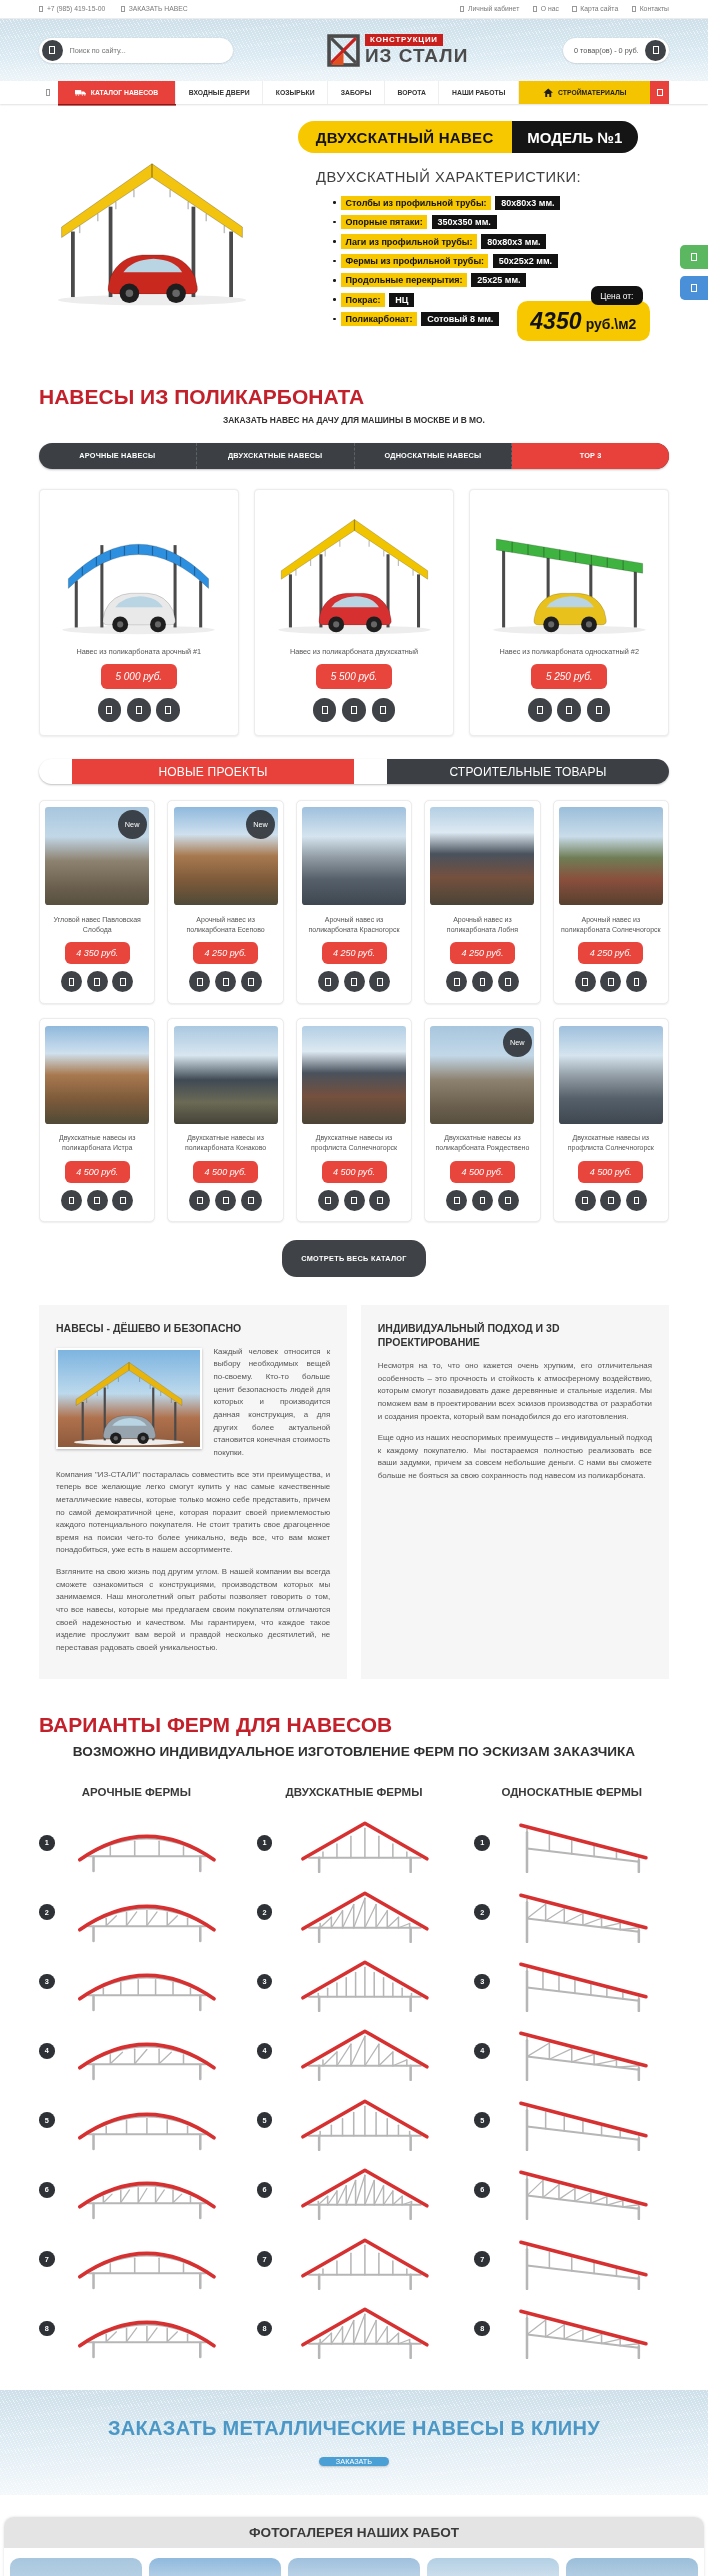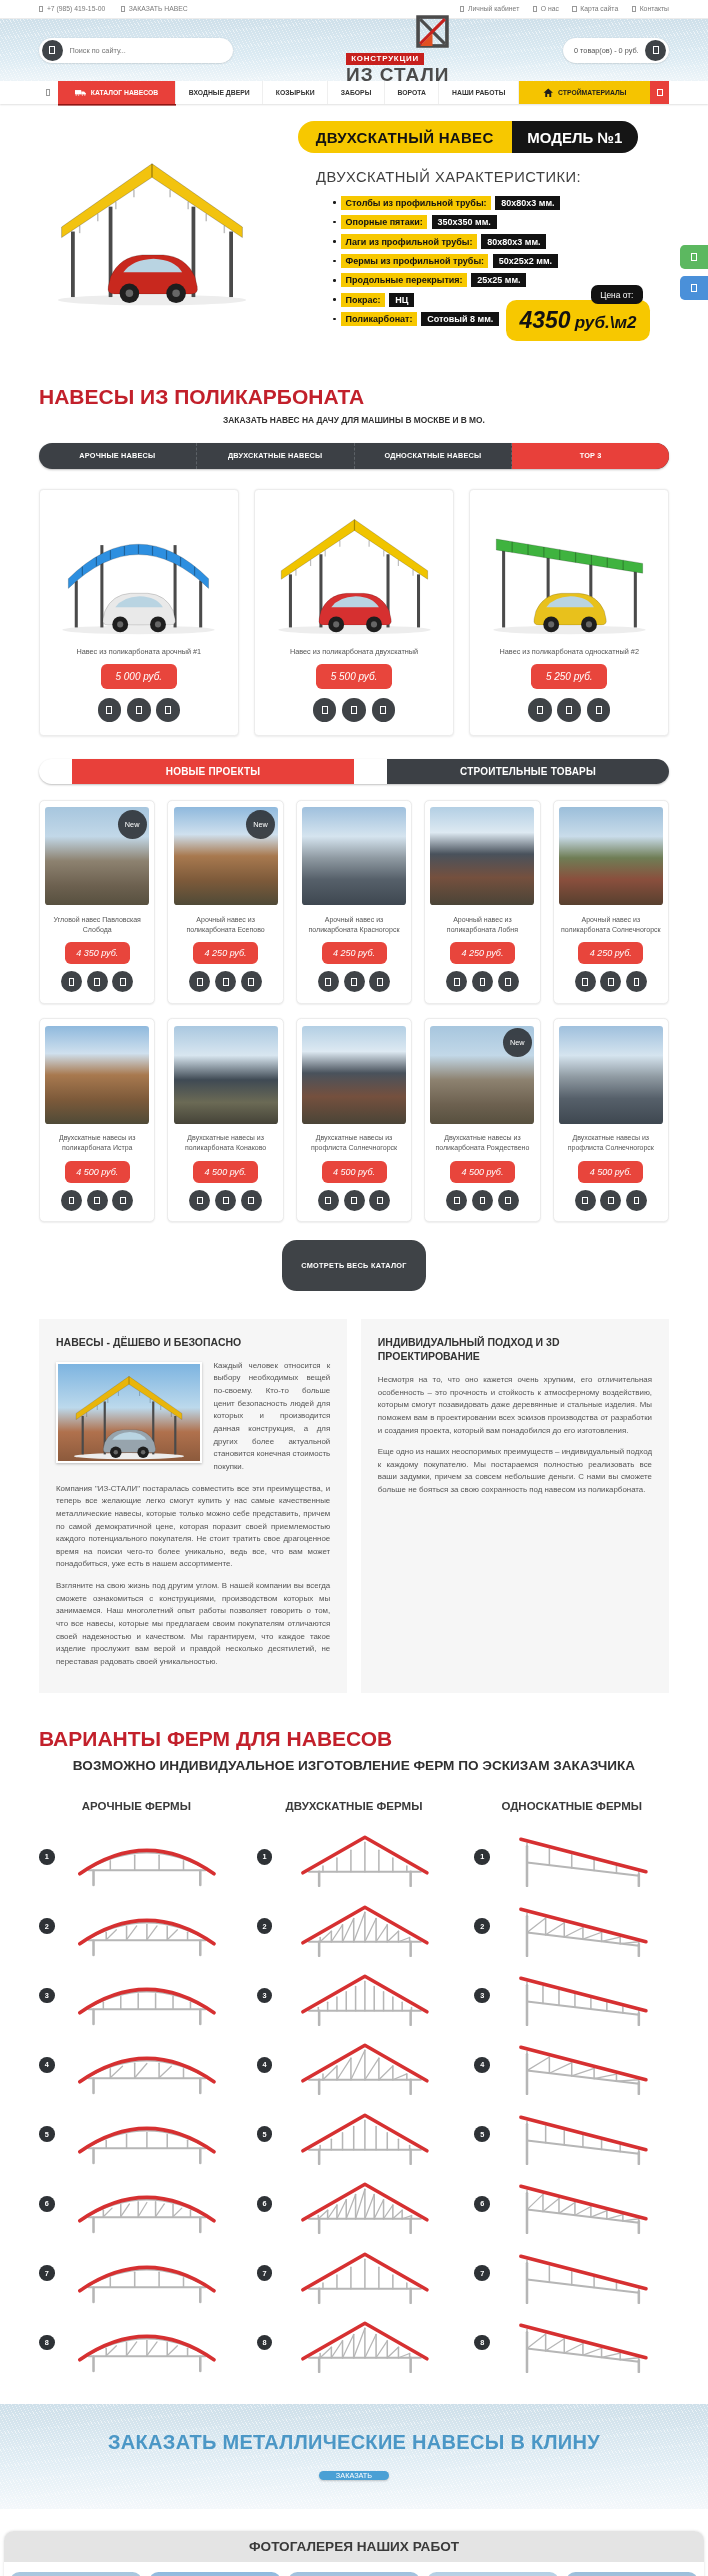--- a/index.html
+++ b/index.html
@@ -21,21 +21,21 @@
     background:
       repeating-linear-gradient(62deg, rgba(255,255,255,.55) 0 0.5px, rgba(255,255,255,0) 0.5px 3.1px),
       linear-gradient(180deg,#cfe0ea 0%, #dcebf3 60%, #eef5f9 100%); }
   .header-inner { display:flex; align-items:center; justify-content:space-between; height:100%; }
   .search-wrap { width:194px; height:25px; background:#fff; border-radius:14.7px;
       display:flex; align-items:center; padding:0 7.3px 0 2.6px; box-shadow:0 0.5px 1.6px rgba(0,0,0,.18); }
   .circle-btn { width:21px; height:21px; border-radius:50%; background:#3f4347; border:none;
       display:flex; align-items:center; justify-content:center; cursor:pointer; flex:none; }
   .search-input { border:none; outline:none; flex:1; font-size:7.3px; color:#777;
       background:transparent; padding:0 6.8px; }
-  .logo { display:flex; align-items:flex-end; gap:4.7px; cursor:pointer;flex-direction:column; }
+  .logo { display:flex; align-items:flex-start; gap:4.7px; cursor:pointer; }
   .logo-text { display:flex; flex-direction:column; align-items:flex-start; }
   .logo-top { background:#c7201d; color:#fff; font-weight:bold; font-size:7.9px;
       letter-spacing:0.8px; padding:1.6px 5.2px; }
   .logo-bottom { color:#4b4b4b; font-weight:bold; font-size:19px; letter-spacing:1px; line-height:1.05; }
   .cart-wrap { height:25px; background:#fff; border-radius:14.7px; display:flex; align-items:center;
       gap:6.8px; padding:0 2.6px 0 11.5px; box-shadow:0 0.5px 1.6px rgba(0,0,0,.18);
       font-size:7.3px; color:#555; cursor:pointer; }
 
   
   .navbar { background:#fff; box-shadow:0 1px 1.6px rgba(0,0,0,.12); position:relative; z-index:5; }
@@ -65,21 +65,21 @@
   .spec-row::before { content:""; width:2.6px; height:2.6px; background:#1a1a1a; border-radius:50%;
       margin-right:5.8px; flex:none; }
   .spec-label { background:#f7c800; color:#121212; padding:2.1px 4.2px; }
   .spec-value { background:#121212; color:#fff; padding:2.1px 5.8px; margin-left:4.7px; }
   .price-box { position:absolute; right:19px; bottom:-8.4px; text-align:right; }
   .price-label { display:inline-block; background:#121212; color:#fff; padding:4.7px 9.4px;
       border-radius:6.8px; font-size:8.4px; position:relative; z-index:2; margin-right:7.3px; }
   .price-pill-big { background:#f7c800; border-radius:10.5px; padding:8.4px 13.6px; margin-top:-4.2px;
       display:flex; align-items:baseline; gap:4.2px; }
   .price-big { font-size:23px; font-weight:bold; font-style:italic; color:#121212; line-height:1; }
-  .price-unit { font-size:17px; font-weight:bold; font-style:italic; color:#121212; }
+  .price-unit { font-size:14px; font-weight:bold; color:#121212; }
   .float-social { position:absolute; right:0; top:141px; display:flex; flex-direction:column; gap:7.3px; z-index:8; }
   .social { width:28px; height:24px; border:none; border-radius:4.7px 0 0 4.7px; cursor:pointer;
       display:flex; align-items:center; justify-content:center; }
   .social.green { background:#5cb860; }
   .social.blue { background:#4a90d9; }
 
   
   .section-title-red { color:#c2202b; font-size:21px; font-weight:bold; margin:29px 0 6.3px; }
   .section-sub { color:#303030; font-size:8.4px; font-weight:bold; text-align:center; margin:0 0 18px; }
   .cat-tabs { display:flex; background:#3c4045; border-radius:13.6px; overflow:hidden; height:26px;
@@ -96,39 +96,39 @@
   .product-title { font-size:7.3px; color:#555; margin:6.3px 0 8.4px; }
   .price-pill { display:inline-block; background:#e8453c; color:#fff; font-style:italic;
       font-size:10px; padding:6.8px 14.7px; border-radius:5.8px; cursor:pointer; }
   .card-actions { display:flex; justify-content:center; gap:5.8px; margin-top:9.4px; }
   .action-btn { width:23.6px; height:23.6px; border-radius:50%; background:#3f4347; border:none;
       display:flex; align-items:center; justify-content:center; cursor:pointer; }
 
   
   .proj-tabs { display:flex; border-radius:13.6px; overflow:hidden; height:25px; margin:23px 0 15.7px;
       box-shadow:0 1px 2.1px rgba(0,0,0,.25); }
-  .proj-tab { flex:1; display:flex; align-items:center; justify-content:center; font-weight:bold;
-      color:#fff; font-size:10px; cursor:pointer; letter-spacing:0.2px;margin-left:33px; }
+  .proj-tab { flex:1; display:flex; align-items:center; justify-content:center; font-weight:normal;
+      color:#fff; font-size:12px; cursor:pointer; letter-spacing:0.2px;margin-left:33px; }
   .proj-tab.active { background:#e8403a; }
   .proj-tab.dark { background:#3c4045; }
   .proj-row { display:flex; gap:12px; margin-bottom:14.7px; }
   .proj-card { flex:1; background:#fff; border:0.5px solid #ececec; border-radius:5.2px;
       padding:6.3px 5.2px 10.5px; text-align:center; position:relative; box-shadow:0 0.5px 1.6px rgba(0,0,0,.07); }
   .proj-photo { height:98px; border-radius:3.1px; position:relative; overflow:hidden; }
   .new-badge { position:absolute; top:2.6px; right:2.6px; width:29px; height:29px; border-radius:50%;
       background:rgba(42,46,50,.88); color:#fff; display:flex; align-items:center; justify-content:center;
       font-size:7.3px; }
   .proj-title { font-size:7px; color:#555; min-height:29px; display:flex; align-items:center;
       justify-content:center; margin:5.2px 0 3.1px; line-height:1.45; }
   .proj-price { display:inline-block; background:#e8453c; color:#fff; font-style:italic; font-size:9px;
       padding:5.8px 11.5px; border-radius:5.8px; cursor:pointer; }
   .proj-actions { display:flex; justify-content:center; gap:4.7px; margin-top:7.3px; }
   .proj-actions .action-btn { width:21px; height:21px; }
   .more-btn { display:block; margin:18px auto 0; background:#3f4347; color:#fff; border:none;
-      border-radius:14.7px; padding:21px 19px; font-size:7.3px; font-weight:bold; letter-spacing:0.3px;
+      border-radius:14.7px; padding:14px 19px; font-size:7.3px; font-weight:bold; letter-spacing:0.3px;
       cursor:pointer; }
 
   
   .ph { background:linear-gradient(180deg,#a7c6de 0%,#c2d8e8 30%,#8d8270 55%,#6d6150 80%,#57503f 100%); }
   .ph1 { background:linear-gradient(180deg,#8fb9dd 0%,#cfe0ee 28%,#a8794f 50%,#7d5a3a 75%,#4f4a37 100%); }
   .ph2 { background:linear-gradient(180deg,#9fc0dd 0%,#d5e4ef 30%,#8f9aa2 52%,#56606a 74%,#3e4750 100%); }
   .ph3 { background:linear-gradient(180deg,#b3cfe4 0%,#dde9f2 26%,#49525c 48%,#75503e 72%,#4a4437 100%); }
   .ph4 { background:linear-gradient(180deg,#9bbeda 0%,#c9dcea 30%,#6f7d55 52%,#8a4f3d 74%,#57402f 100%); }
   .ph5 { background:linear-gradient(180deg,#aac8e0 0%,#d8e6f0 30%,#3f4a54 55%,#6b6a55 78%,#454338 100%); }
 

